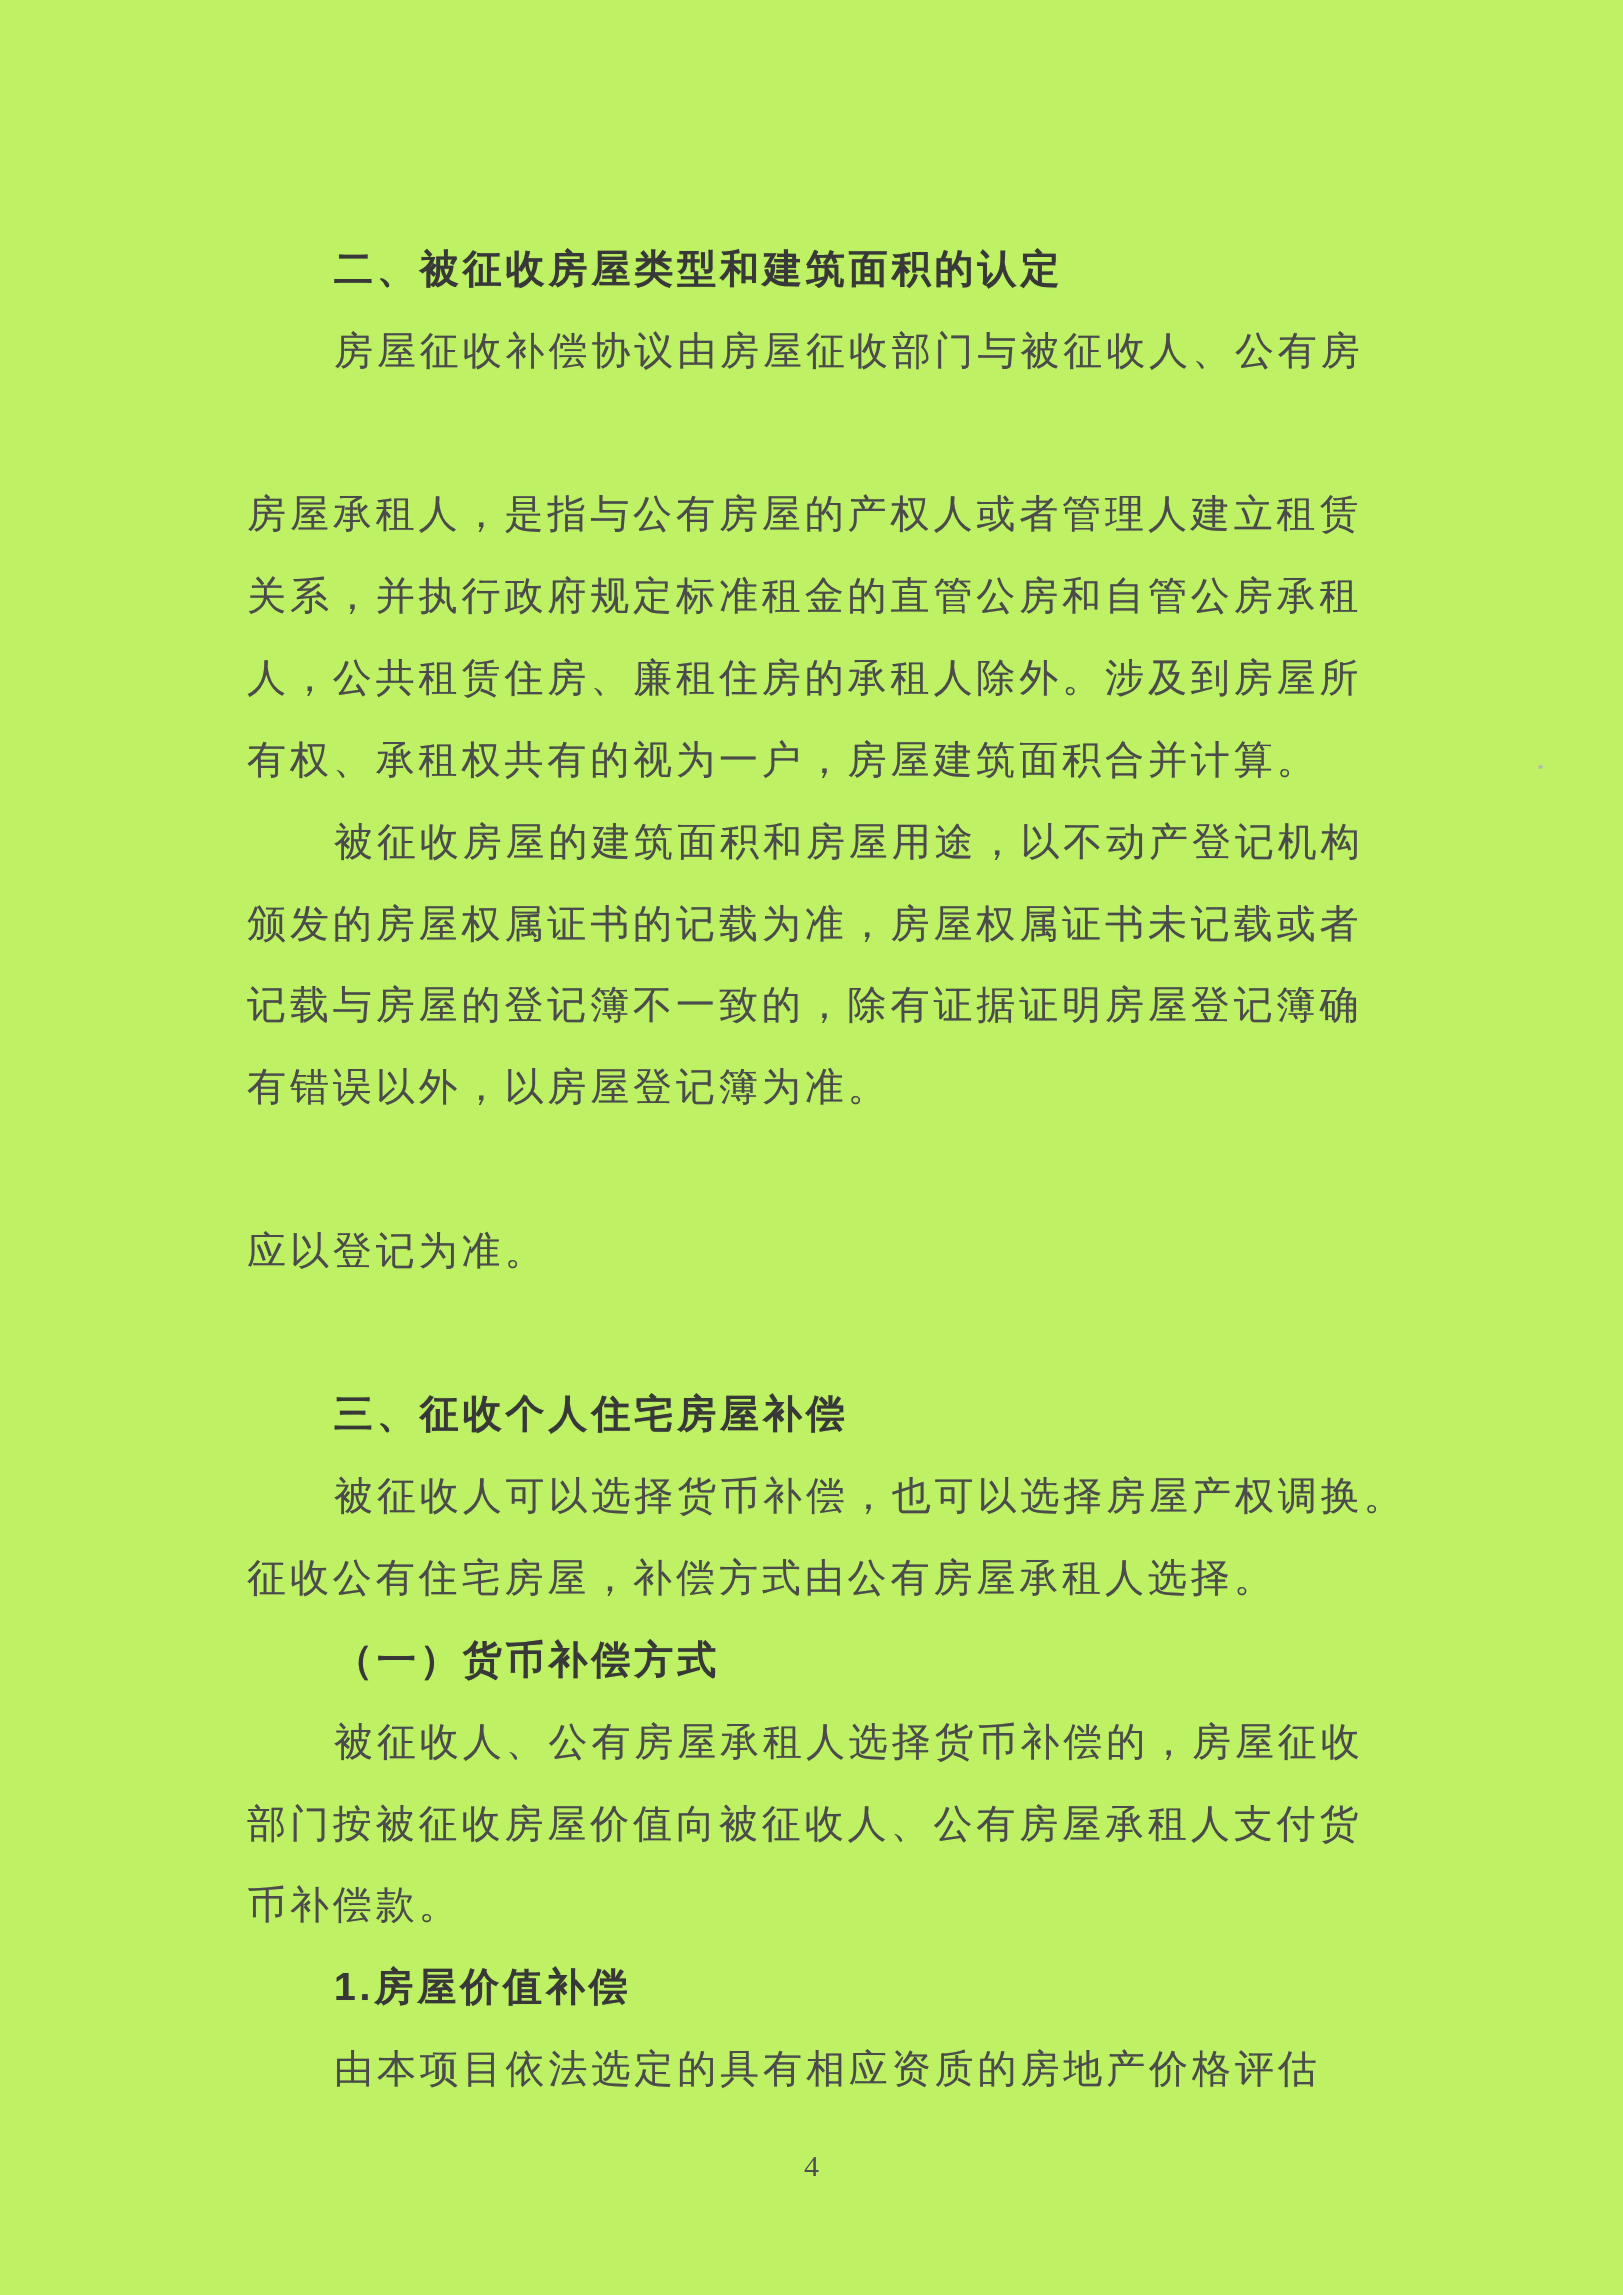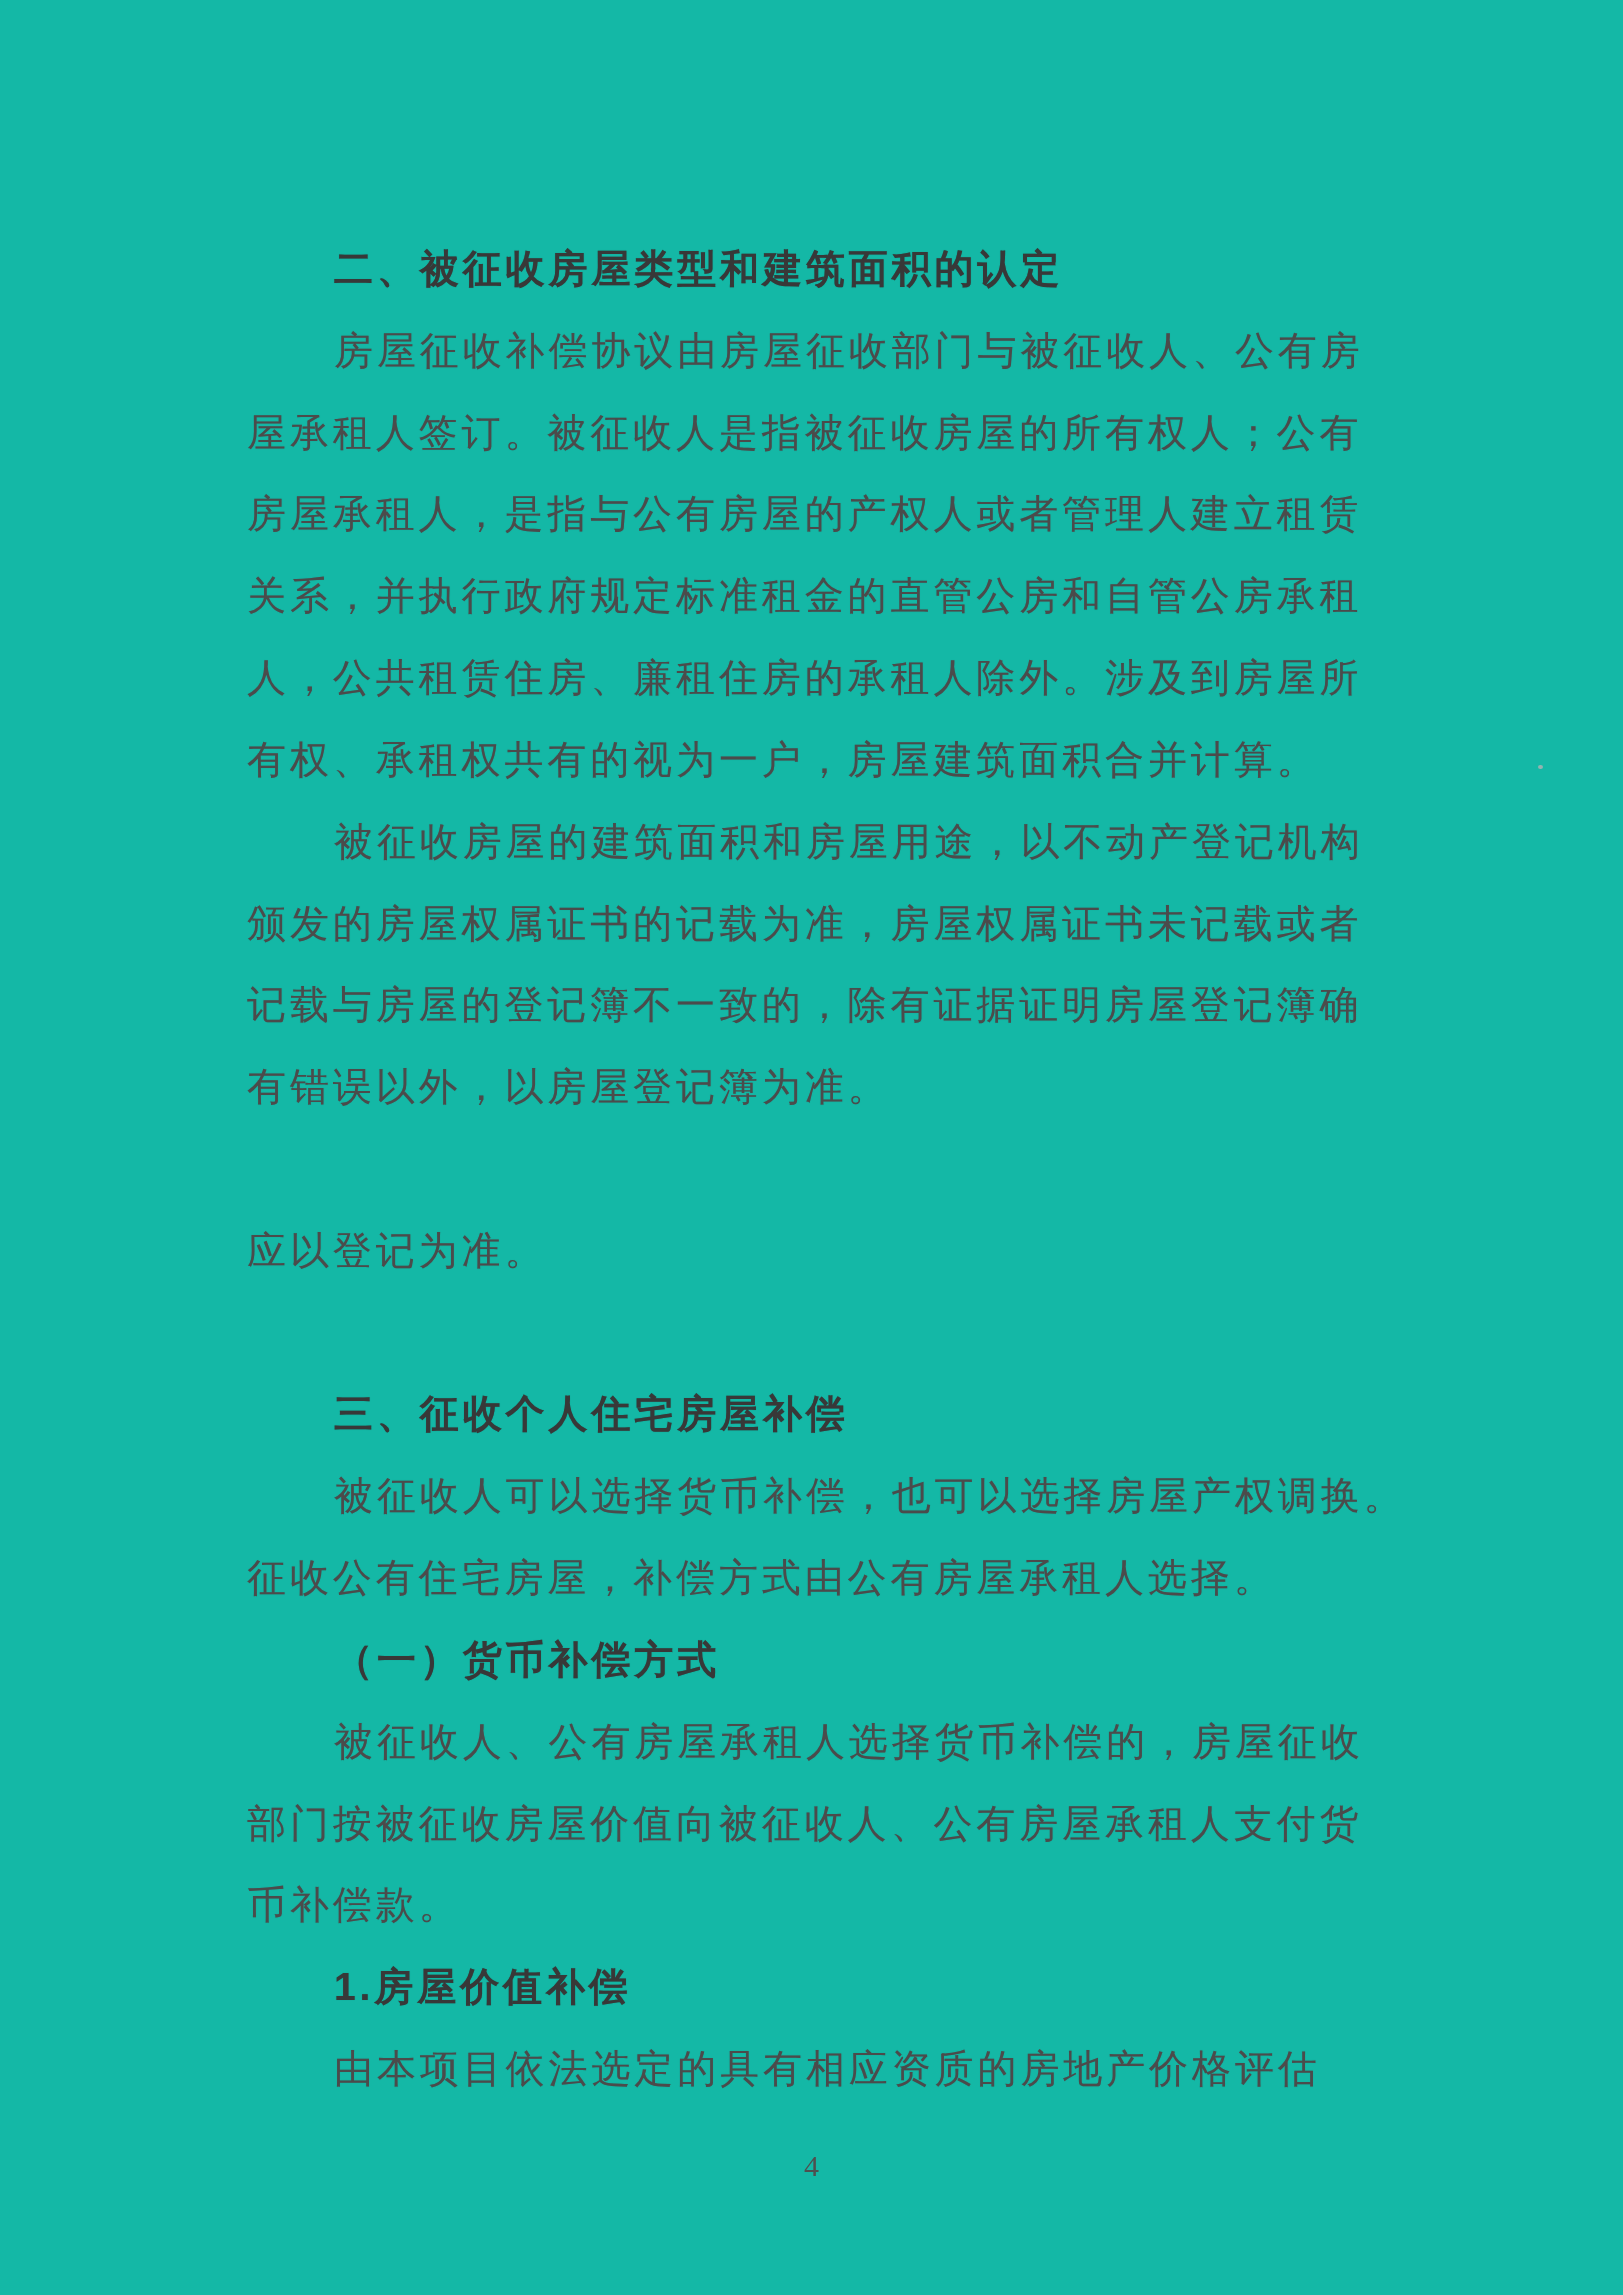--- a/index.html
+++ b/index.html
@@ -2,21 +2,21 @@
 <html style="font-size:10.5px"><head>
 <meta charset="utf-8">
 <style>
   html, body { margin: 0; padding: 0; }
   body { width: 1623px; height: 2295px; background: #ffffff; }
 
   .page {
     position: relative;
     width: 1623px;
     height: 2295px;
-    background: #14b8a6;
+    background: #bef264;
     overflow: hidden;
     font-family: "Liberation Serif", serif;
   }
 
   .textblock {
     position: absolute;
     left: 247px;
     top: 243px;
     width: 1139px;
     height: 1898px;
@@ -64,21 +64,20 @@
     opacity: 0.8;
   }
 </style>
 </head>
 <body>
 
 <div class="page">
   <div class="textblock">
     <div class="line bold indent" style="top:0px">二、被征收房屋类型和建筑面积的认定</div>
     <div class="line indent" style="top:82px">房屋征收补偿协议由房屋征收部门与被征收人、公有房</div>
-    <div class="line" style="top:164px">屋承租人签订。被征收人是指被征收房屋的所有权人；公有</div>
     <div class="line" style="top:245px">房屋承租人，是指与公有房屋的产权人或者管理人建立租赁</div>
     <div class="line" style="top:327px">关系，并执行政府规定标准租金的直管公房和自管公房承租</div>
     <div class="line" style="top:409px">人，公共租赁住房、廉租住房的承租人除外。涉及到房屋所</div>
     <div class="line indent" style="top:573px">被征收房屋的建筑面积和房屋用途，以不动产登记机构</div>
     <div class="line" style="top:491px">有权、承租权共有的视为一户，房屋建筑面积合并计算。</div>
     <div class="line" style="top:655px">颁发的房屋权属证书的记载为准，房屋权属证书未记载或者</div>
     <div class="line" style="top:736px">记载与房屋的登记簿不一致的，除有证据证明房屋登记簿确</div>
     <div class="line" style="top:818px">有错误以外，以房屋登记簿为准。</div>
     <div class="line" style="top:982px">应以登记为准。</div>
     <div class="line bold indent" style="top:1145px">三、征收个人住宅房屋补偿</div>

